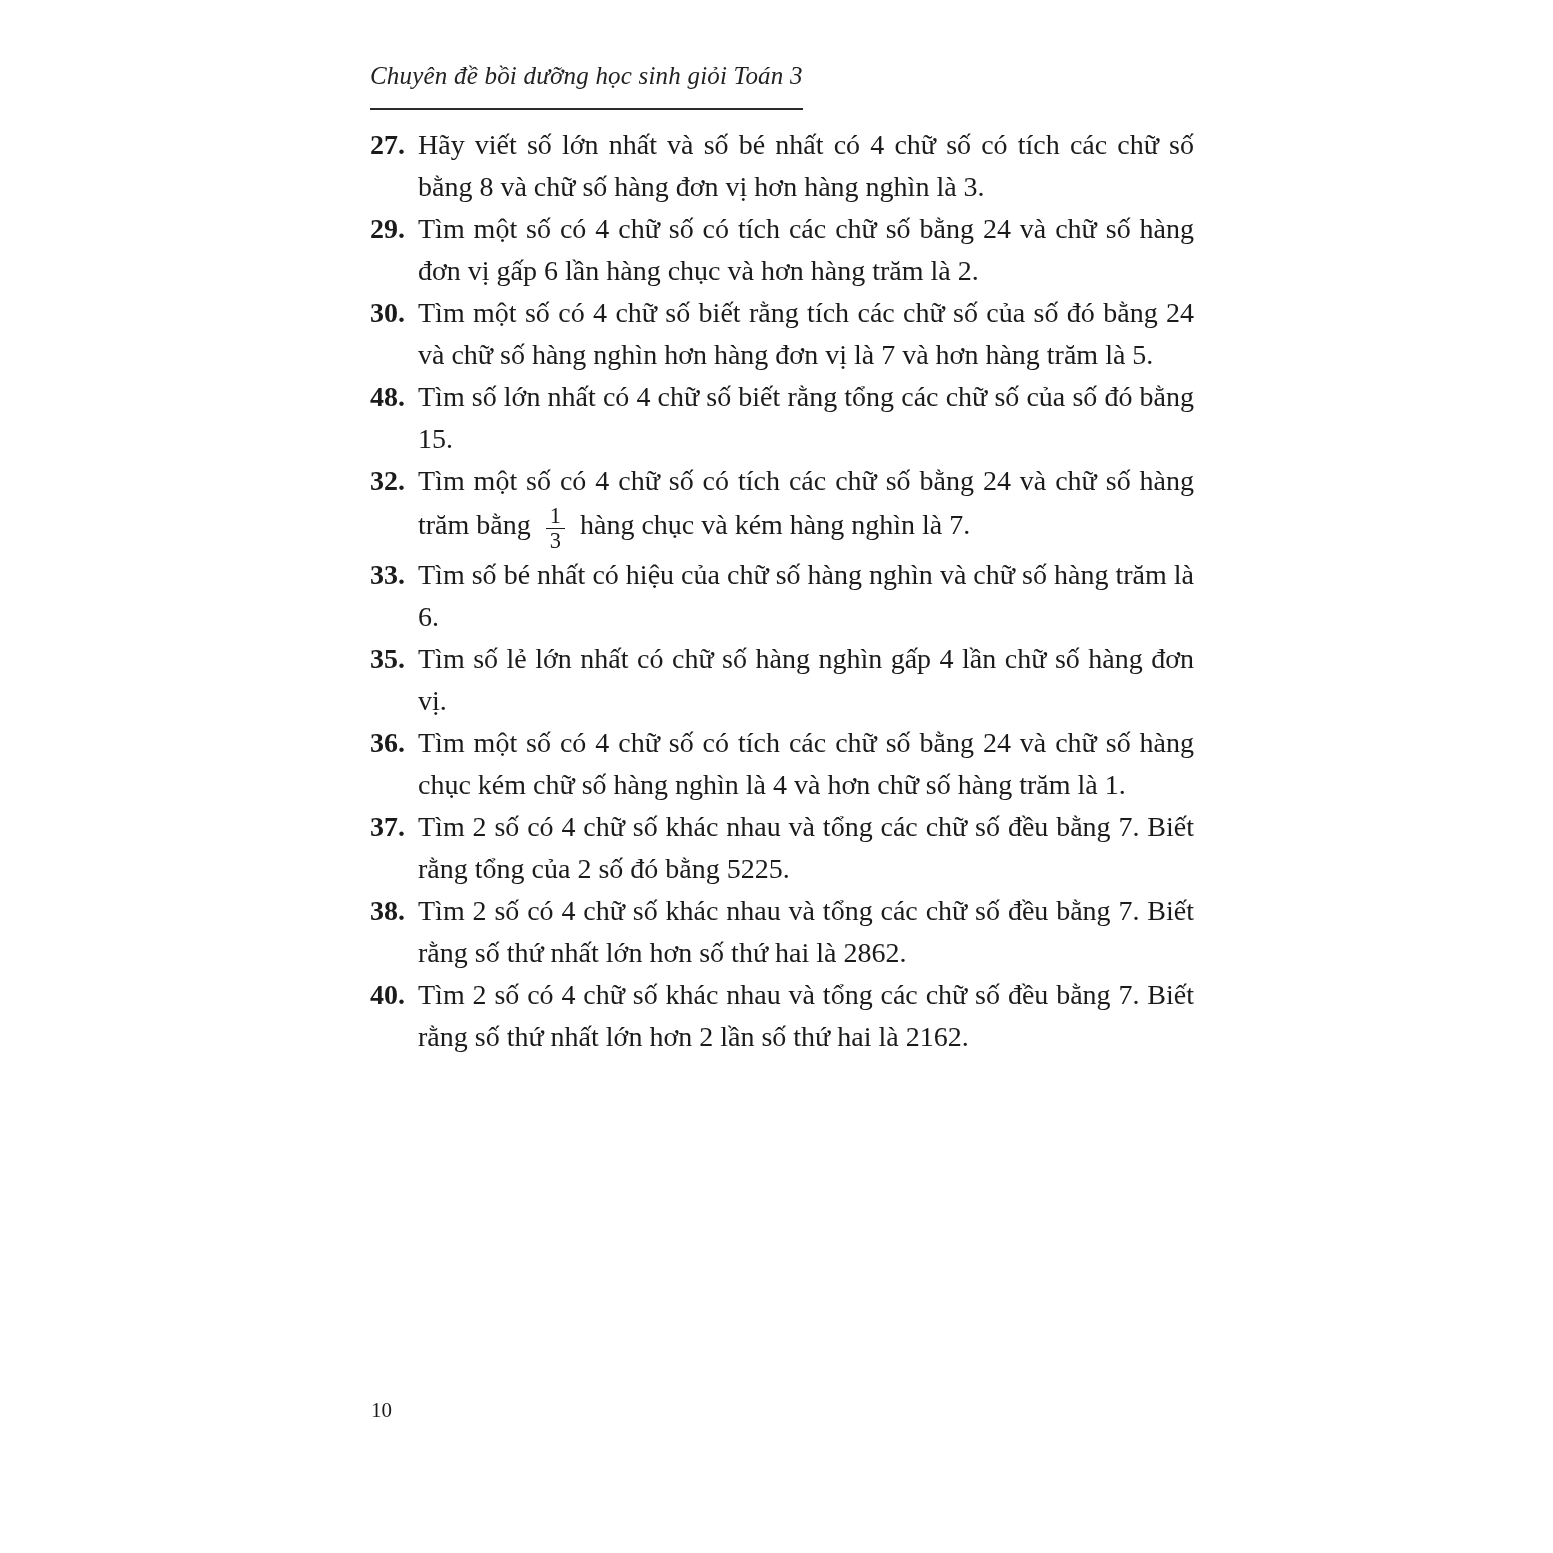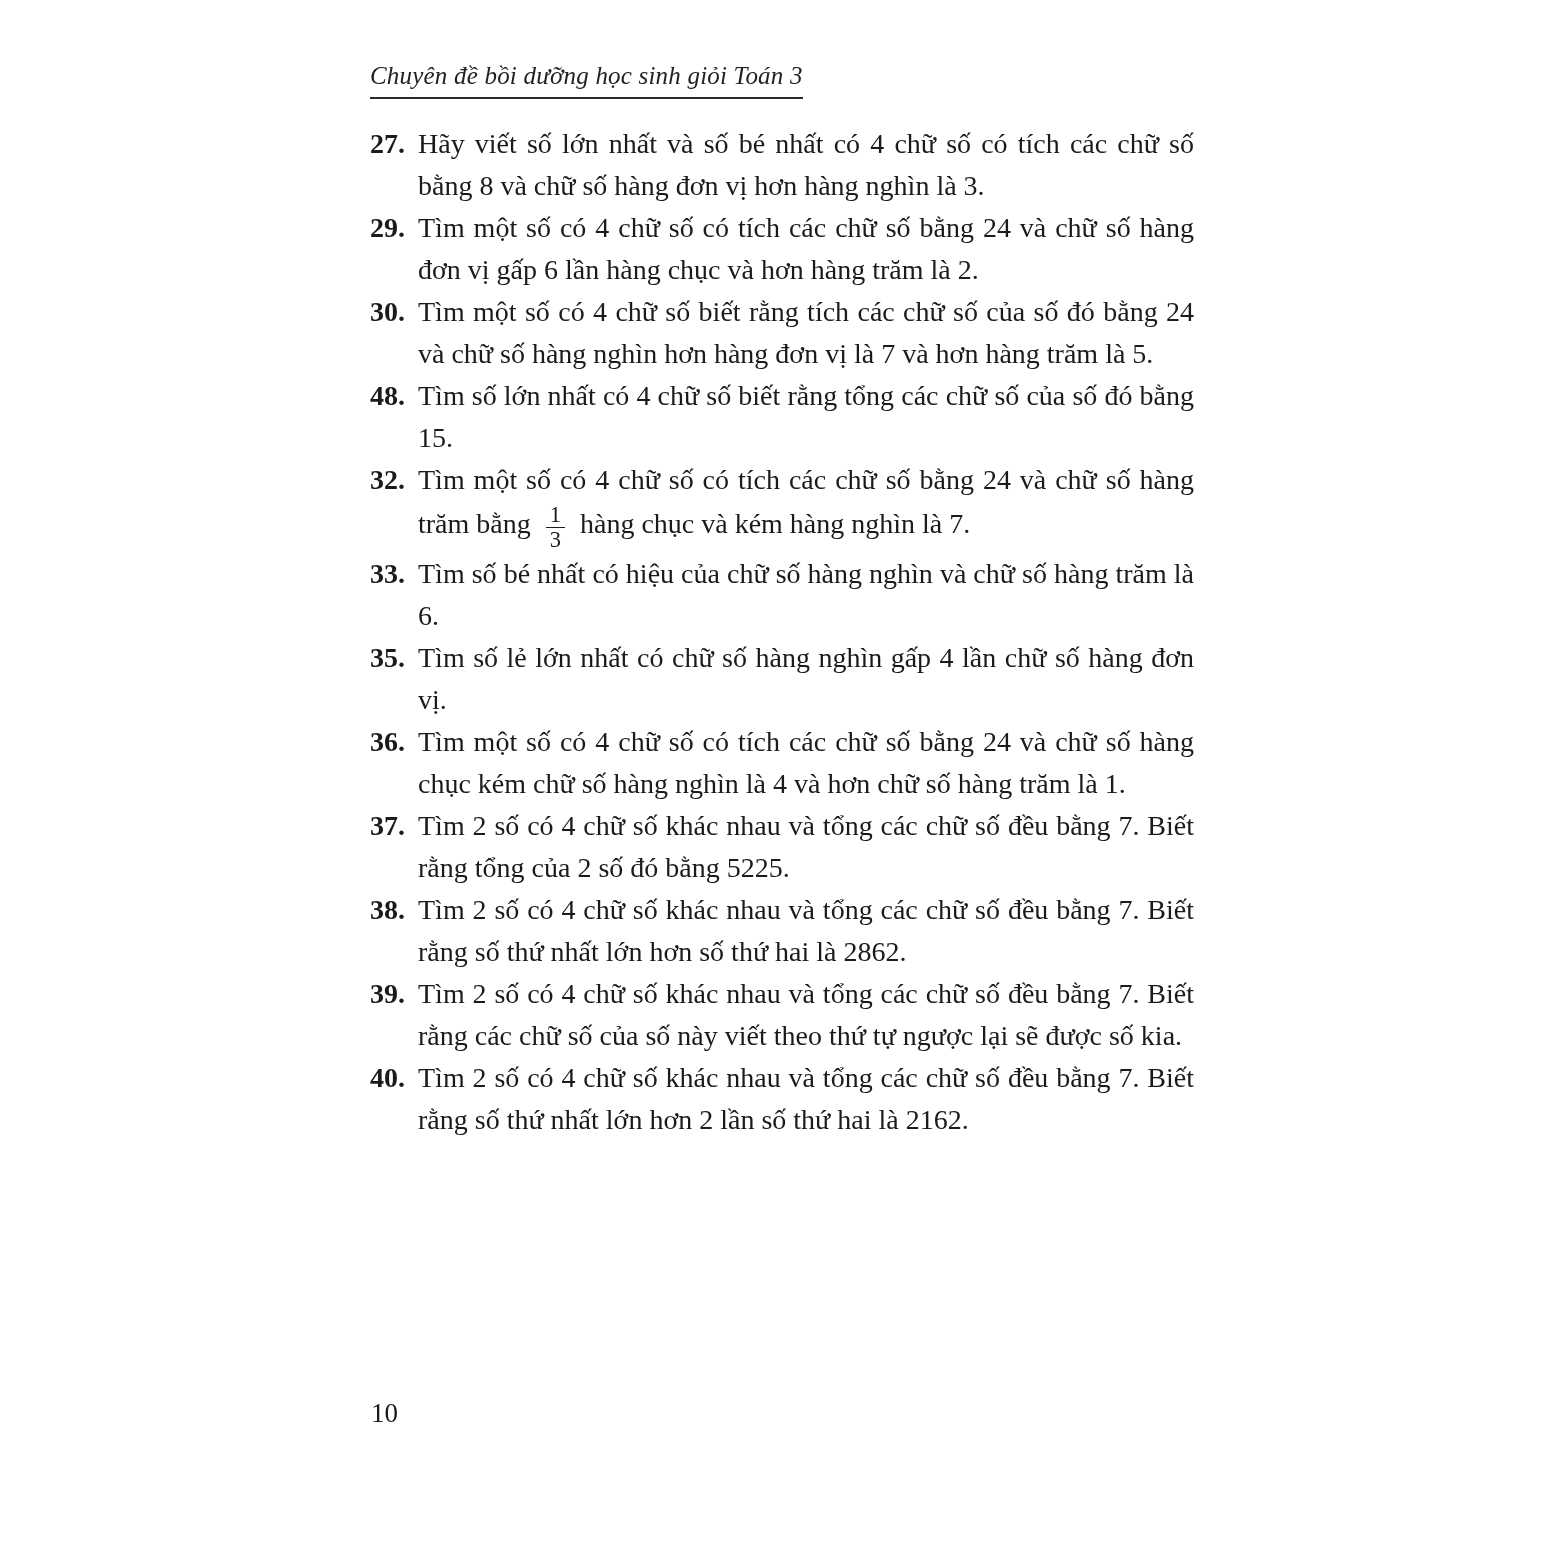--- a/index.html
+++ b/index.html
@@ -22,23 +22,23 @@
     left: 370px;
     top: 62px;
     width: 824px;
   }
   .header {
     display: inline-block;
     font-style: italic;
     font-size: 25px;
     letter-spacing: 0.2px;
     color: #222222;
-    padding-bottom: 7px;
+    padding-bottom: 18px;
     border-bottom: 2px solid #2b2b2b;
-    margin-bottom: 24px;
+    margin-bottom: 14px;
   }
   .problems {
   }
   .problem {
     position: relative;
     padding-left: 48px;
     text-align: justify;
     font-size: 28px;
     line-height: 1.5;
     color: #1b1b1b;
@@ -56,21 +56,21 @@
     line-height: 1.05;
     font-size: 0.8em;
     margin: 2px 8px;
   }
   .fnum { display: block; padding: 0 4px; }
   .fden { display: block; padding: 0 4px; border-top: 1.6px solid #1b1b1b; }
   .page-number {
     position: absolute;
     left: 371px;
     top: 1398px;
-    font-size: 27px;
+    font-size: 21px;
     color: #1b1b1b;
   }
 </style>
 </head>
 <body>
 
 <div class="page">
   <div class="content">
 
     <div class="header">Chuyên đề bồi dưỡng học sinh giỏi Toán 3</div>
@@ -94,21 +94,20 @@
 
 
       <div class="problem"><span class="pnum">35.</span><span>Tìm số lẻ lớn nhất có chữ số hàng nghìn gấp 4 lần chữ số hàng đơn vị.</span></div>
 
       <div class="problem"><span class="pnum">36.</span><span>Tìm một số có 4 chữ số có tích các chữ số bằng 24 và chữ số hàng chục kém chữ số hàng nghìn là 4 và hơn chữ số hàng trăm là 1.</span></div>
 
       <div class="problem"><span class="pnum">37.</span><span>Tìm 2 số có 4 chữ số khác nhau và tổng các chữ số đều bằng 7. Biết rằng tổng của 2 số đó bằng 5225.</span></div>
 
       <div class="problem"><span class="pnum">38.</span><span>Tìm 2 số có 4 chữ số khác nhau và tổng các chữ số đều bằng 7. Biết rằng số thứ nhất lớn hơn số thứ hai là 2862.</span></div>
 
-      <div class="problem"><span class="pnum">39.</span><span>Tìm 2 số có 4 chữ số khác nhau và tổng các chữ số đều bằng 7. Biết rằng các chữ số của số này viết theo thứ tự ngược lại sẽ được số kia.</span></div>
 
       <div class="problem"><span class="pnum">40.</span><span>Tìm 2 số có 4 chữ số khác nhau và tổng các chữ số đều bằng 7. Biết rằng số thứ nhất lớn hơn 2 lần số thứ hai là 2162.</span></div>
 
     </div>
   </div>
 
   <div class="page-number">10</div>
 </div>
 
 </body></html>

